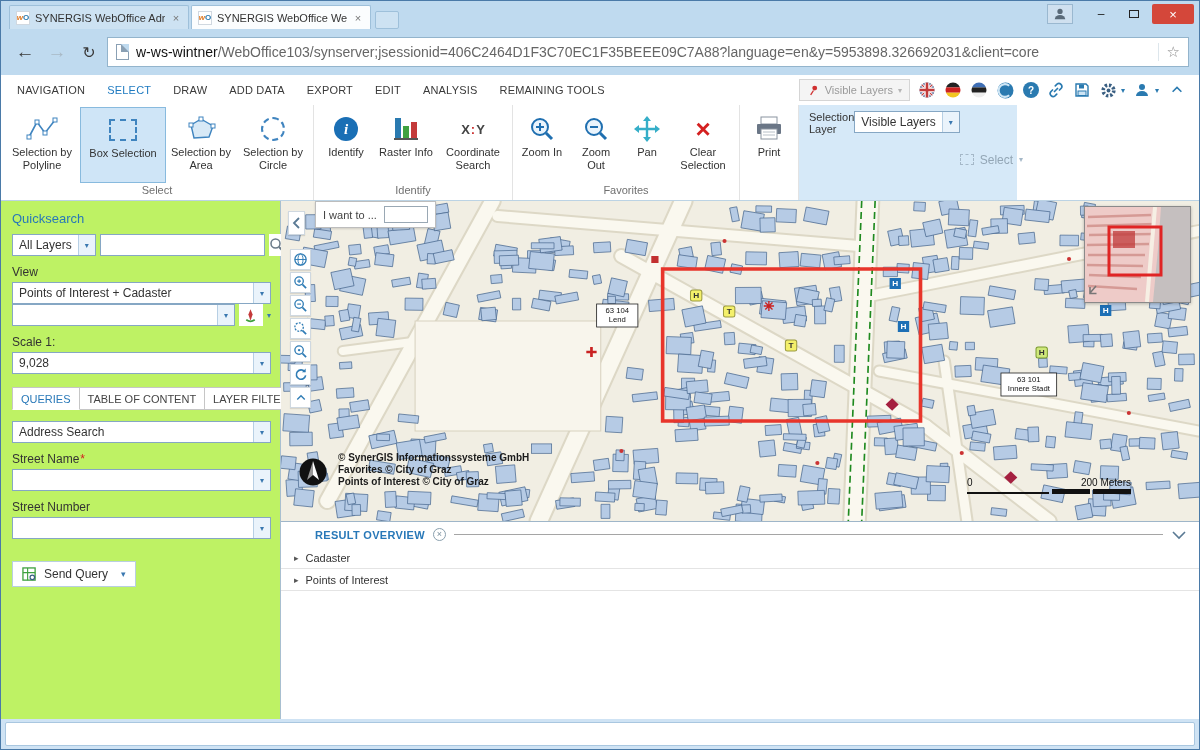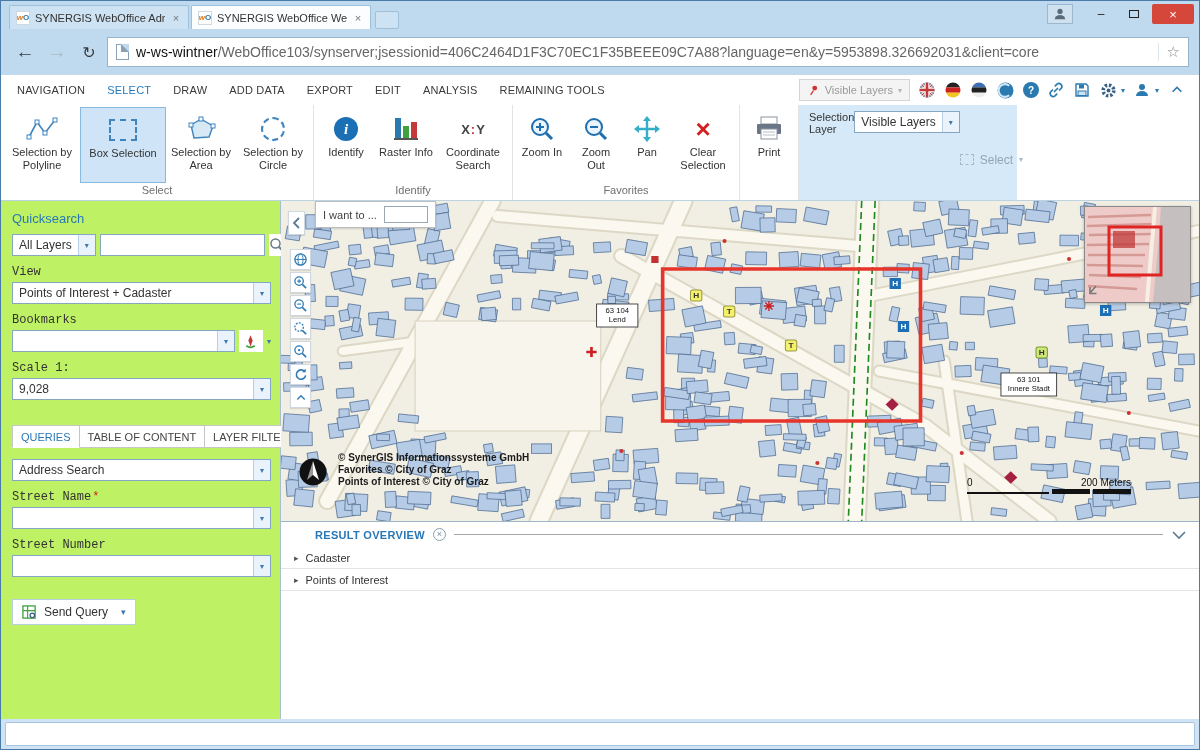--- a/index.html
+++ b/index.html
@@ -74,25 +74,25 @@
   
   .sel { display:flex; align-items:center; height:22px; background:#fff; border:1px solid #86a7c4; }
   .sel .val { flex:1; padding:0 6px; font-size:12px; color:#333; white-space:nowrap; overflow:hidden; }
   .sel .caret { width:17px; align-self:stretch; display:flex; align-items:center; justify-content:center; background:#eaf3fb; border-left:1px solid #b7cfe4; color:#3a78b0; font-size:8px; }
 
   
   .content { flex:1; display:flex; min-height:0; }
   .sidebar { width:280px; flex:none; border-right:1px solid #a8bfd0; background:#bef264; padding:10px 9px 16px 11px; }
   .qs-title { color:#2878b8; font-size:13px; margin-bottom:8px; }
   .row { display:flex; align-items:center; gap:4px; }
-  .flabel { font-size:12px; color:#333; margin:9px 0 3px;font-family:Liberation Mono, monospace; }
+  .flabel { font-size:12px; color:#333; margin:9px 0 3px; }
   .req { color:#d42020; margin-left:1px; }
   .tinput { height:22px; border:1px solid #86a7c4; flex:1; font-size:12px; padding:0 4px; font-family:inherit; }
   .iconbtn { width:24px; height:22px; background:#fff; display:flex; align-items:center; justify-content:center; }
-  .stabs { display:flex; margin-top:25px; }
+  .stabs { display:flex; margin-top:13px; }
   .stab { font-size:11px; padding:5px 8px 4px; border:1px solid #c6c6c6; border-left:none; color:#444; background:#fff; white-space:nowrap; }
   .stab:first-child { border-left:1px solid #c6c6c6; }
   .stab.active { color:#2878b8; border-bottom-color:#fff; }
   .stabs-line { flex:1; border-bottom:1px solid #c6c6c6; }
   .sq-btn { display:flex; align-items:center; gap:7px; border:1px solid #b9cfe0; background:#fff; height:26px; padding:0 9px; font-size:12px; color:#333; }
   .sq-caret { color:#3a78b0; font-size:9px; margin-left:6px; }
 
   
   .main { flex:1; display:flex; flex-direction:column; min-width:0; }
   .map { height:320px; flex:none; position:relative; background:#f1eee3; overflow:hidden; }
@@ -443,21 +443,20 @@
                 <circle cx="6.5" cy="6.5" r="4.5" fill="none" stroke="#6a7a88" stroke-width="1.5"></circle>
                 <line x1="10" y1="10" x2="14.5" y2="14.5" stroke="#6a7a88" stroke-width="2"></line>
               </svg>
             </span>
         </div>
         <div class="flabel">View</div>
         <div class="sel">
           <span class="val">Points of Interest + Cadaster</span>
           <span class="caret">▾</span>
         </div>
-        <div class="flabel">Bookmarks</div>
         <div class="row">
           <div class="sel" style="flex:1">
             <span class="val"></span>
             <span class="caret">▾</span>
           </div>
           <span class="iconbtn">
               <svg width="17" height="17" viewBox="0 0 16 16">
                 <path d="M8,2 L10,7 L8,13 L6,7 Z" fill="#c43a3a"></path>
                 <path d="M4,12 q4,3 8,0" stroke="#3fa13f" stroke-width="1.6" fill="none"></path>
               </svg>

